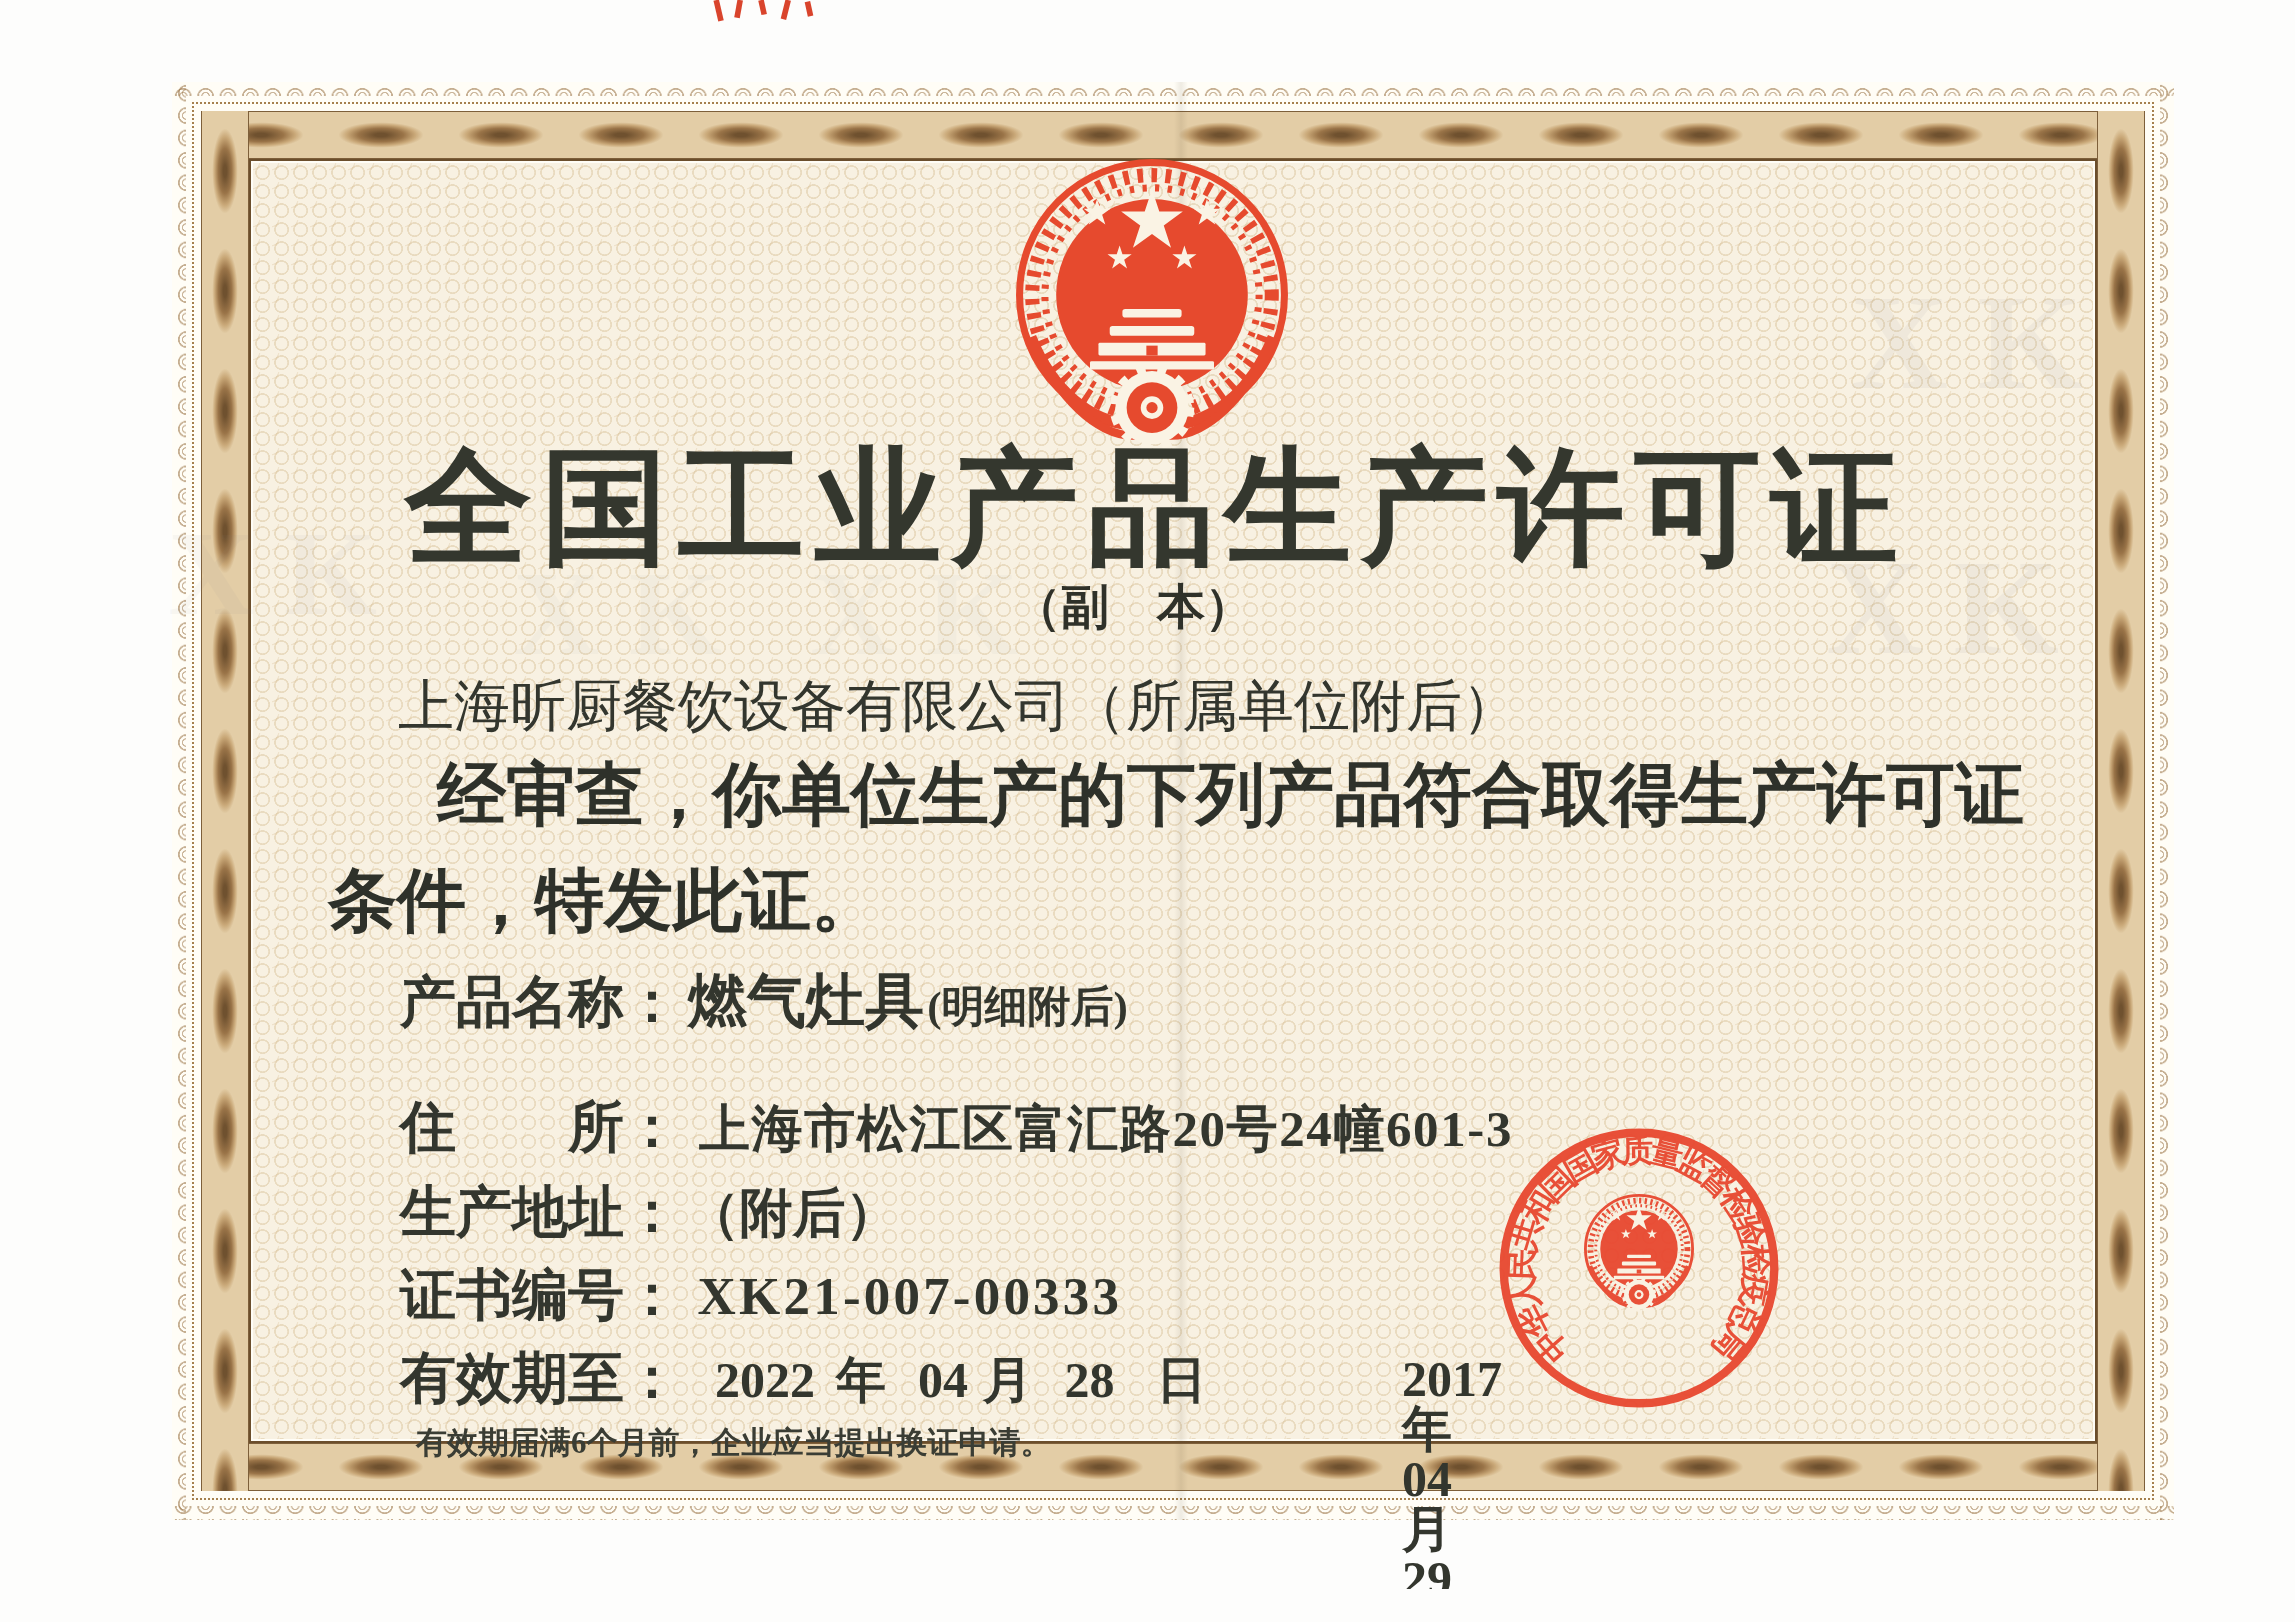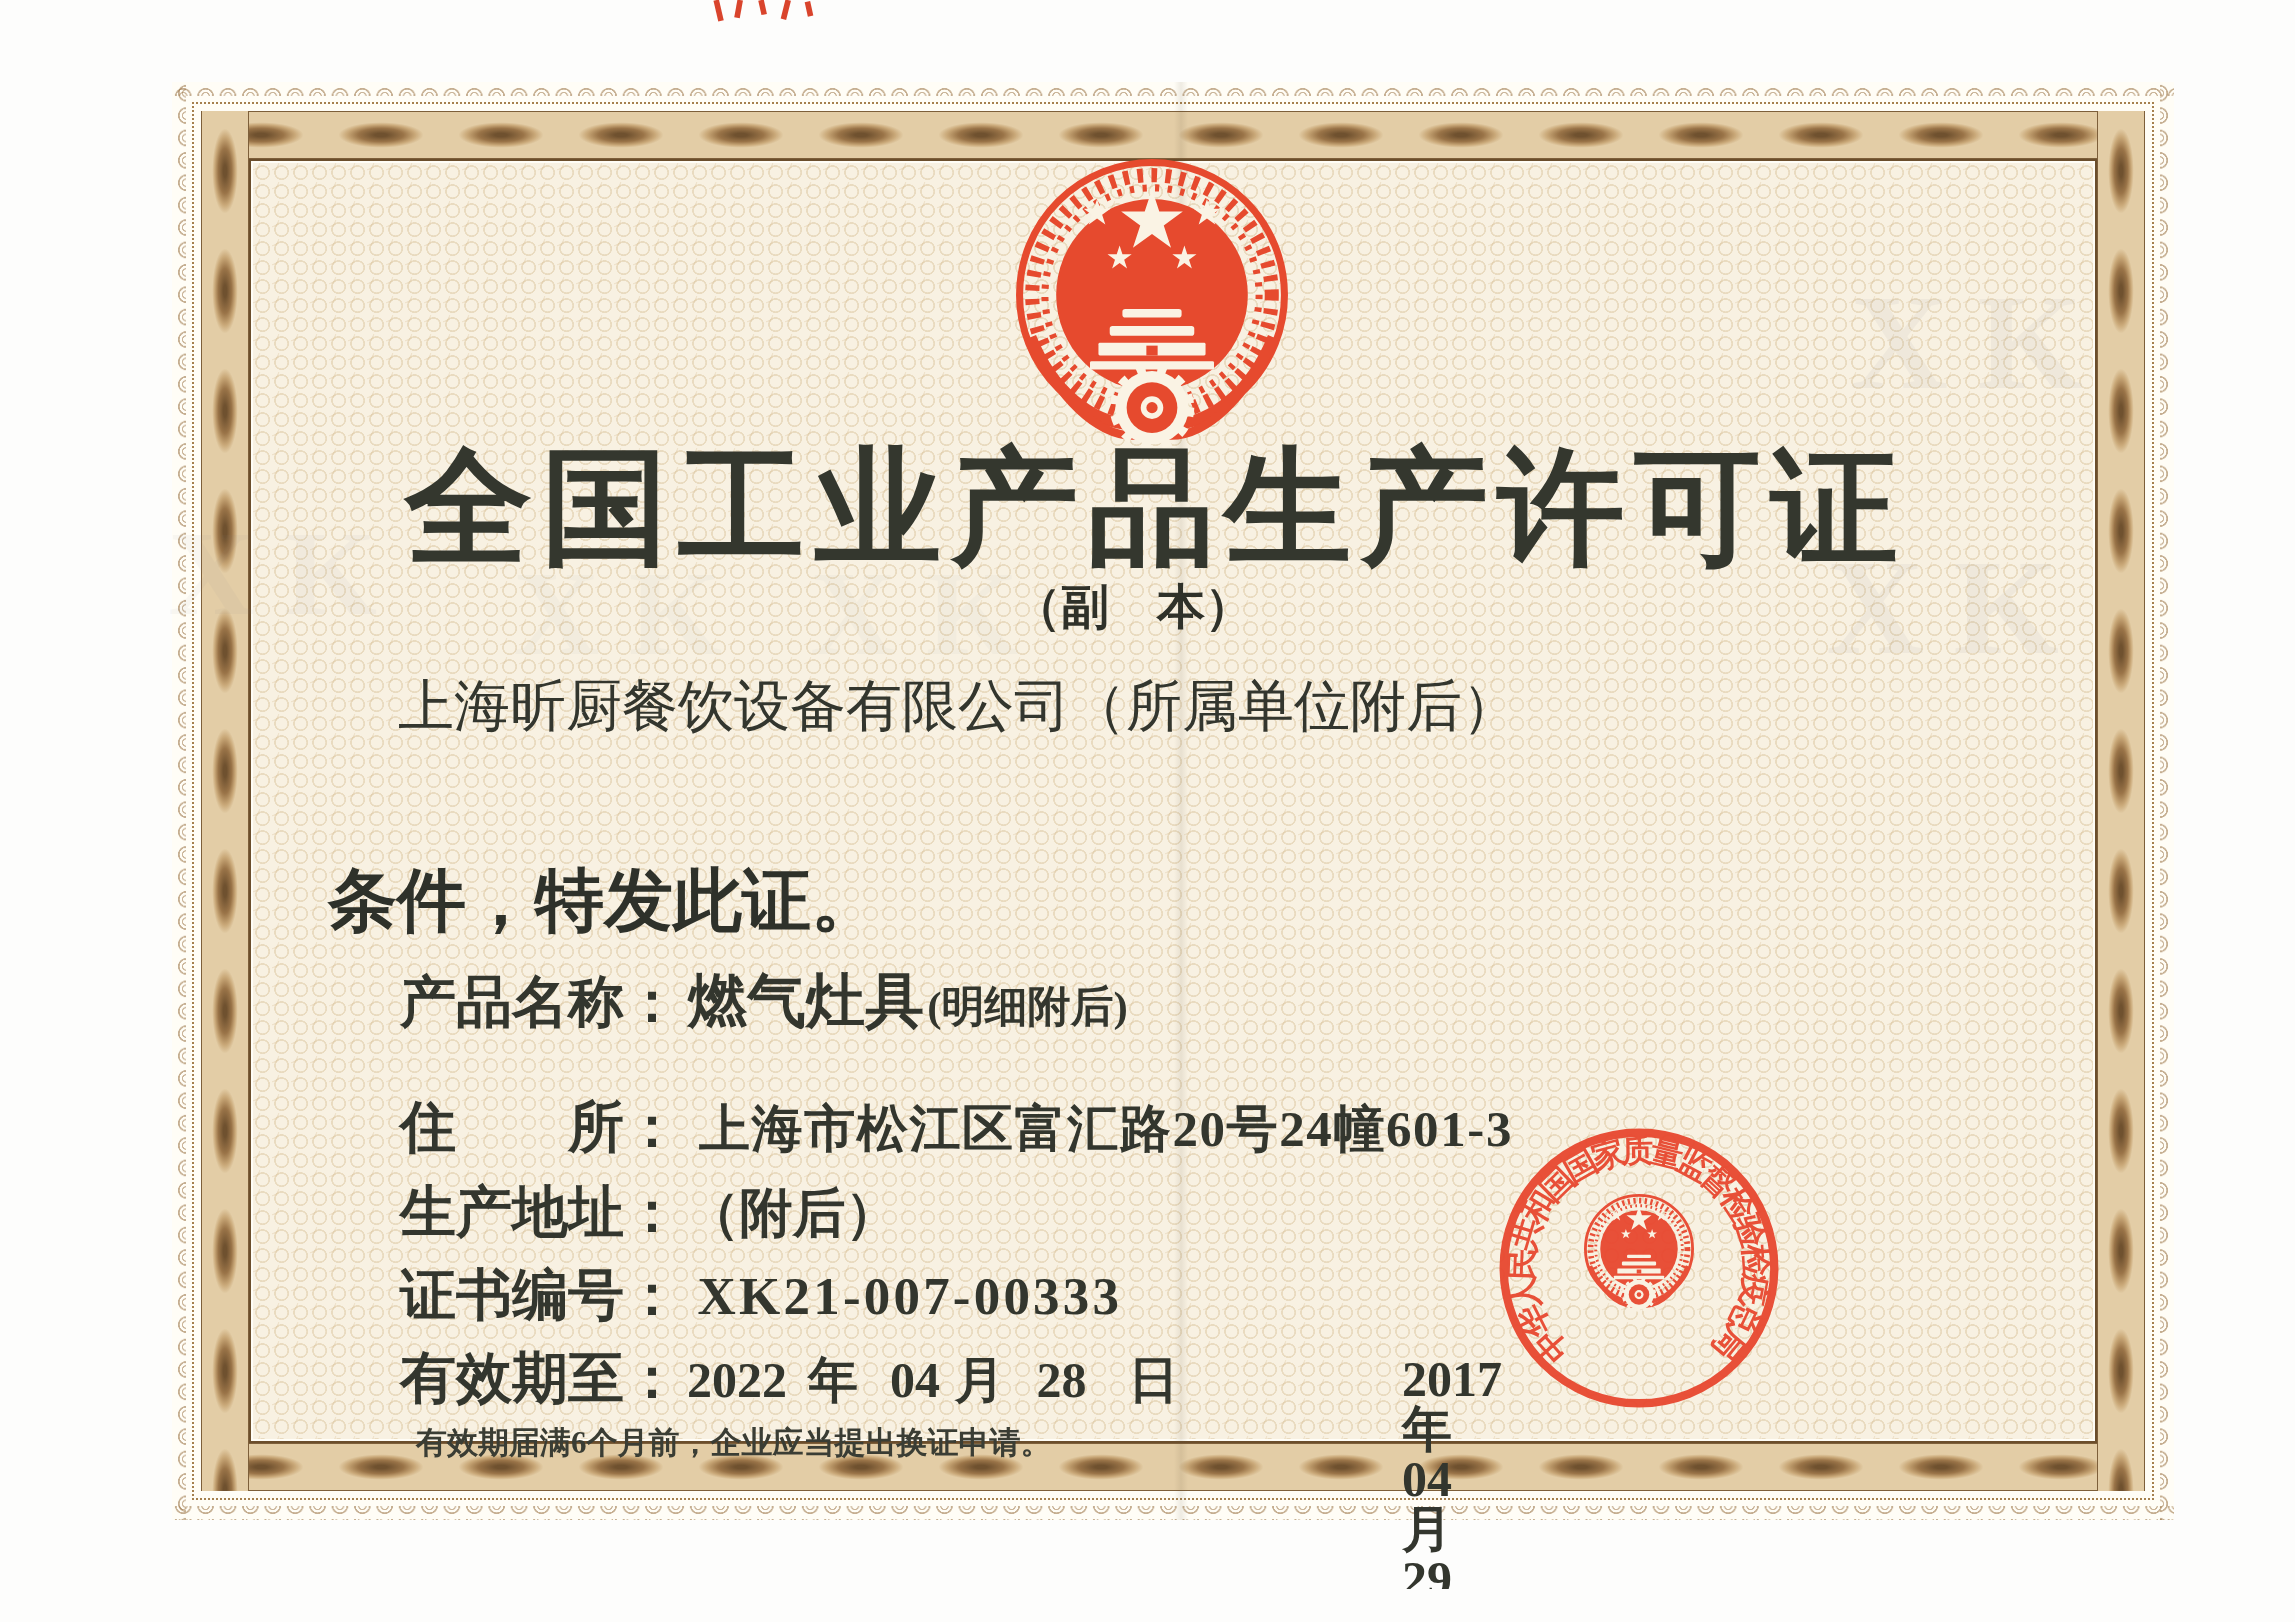--- a/index.html
+++ b/index.html
@@ -59,21 +59,21 @@
   .r-product .note{font-size:43px;font-weight:bold;margin-left:3.2px;}
   .r-res{left:400px;top:1099px;}
   .r-res .val{font-size:51px;font-weight:600;margin-left:19px;letter-spacing:1.6px;}
   .r-prod-site{left:400px;top:1184px;}
   .r-prod-site .val{font-size:53px;font-weight:bold;margin-left:6.4px;}
   .r-cert{left:400px;top:1267px;}
   .r-cert .val{font-size:53px;font-weight:600;margin-left:17.6px;letter-spacing:3.2px;}
   .r-valid{left:400px;top:1350px;}
   .num{font-size:50px;font-weight:600;}
   .unit{font-size:50px;font-weight:bold;}
-  .r-valid .v-year{margin-left:7px;} .r-valid .u-year{margin-left:21px;}
+  .r-valid .v-year{margin-left:35px;} .r-valid .u-year{margin-left:21px;}
   .r-valid .v-month{margin-left:32px;} .r-valid .u-month{margin-left:14.4px;}
   .r-valid .v-day{margin-left:32px;} .r-valid .u-day{margin-left:42px;}
   .r-issue{left:1293px;top:1354px;z-index:6;flex-direction:column;}
   .r-issue .u-year{margin-left:51px;}
   .r-issue .v-month{margin-left:77px;} .r-issue .u-month{margin-left:16px;}
   .r-issue .v-day{margin-left:109px;} .r-issue .u-day{margin-left:29px;}
   .footnote{position:absolute;left:416px;top:1422px;font-size:31px;font-weight:600;color:#3a3d34;white-space:nowrap;}
   .seal{position:absolute;left:1487px;top:1116px;width:304px;height:304px;color:#e8462e;opacity:.94;z-index:4;}
   .artifact{position:absolute;left:705px;top:0;width:112px;height:29px;z-index:3;}
 </style>
@@ -157,20 +157,21 @@
     </svg>
 
     <svg class="emblem" viewBox="0 0 200 220">
       <use href="#emblem-g"></use>
     </svg>
 
     <div class="title">全国工业产品生产许可证</div>
     <div class="subtitle">（副　本）</div>
     <div class="company">上海昕厨餐饮设备有限公司（所属单位附后）</div>
 
+    <div class="body-line body-1">经审查，你单位生产的下列产品符合取得生产许可证</div>
     <div class="body-line body-2">条件，特发此证。</div>
 
     <div class="row r-product">
       <span class="lab">产品名称：</span>
       <span class="val">燃气灶具</span>
       <span class="note">(明细附后)</span>
     </div>
 
     <div class="row r-res">
       <span class="lab">住　　所：</span>

